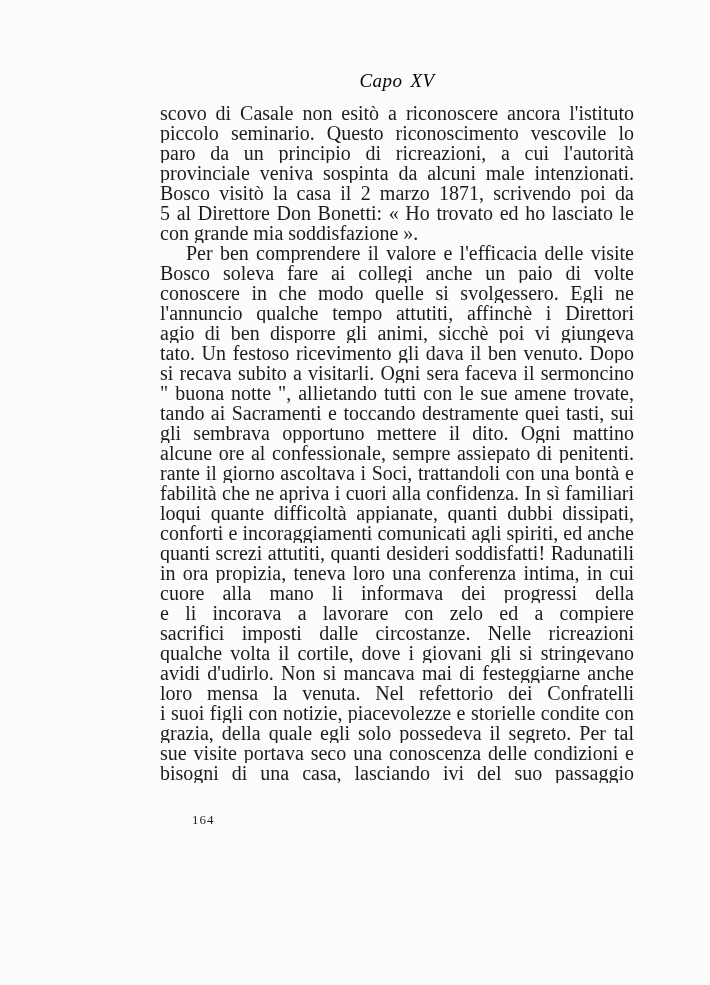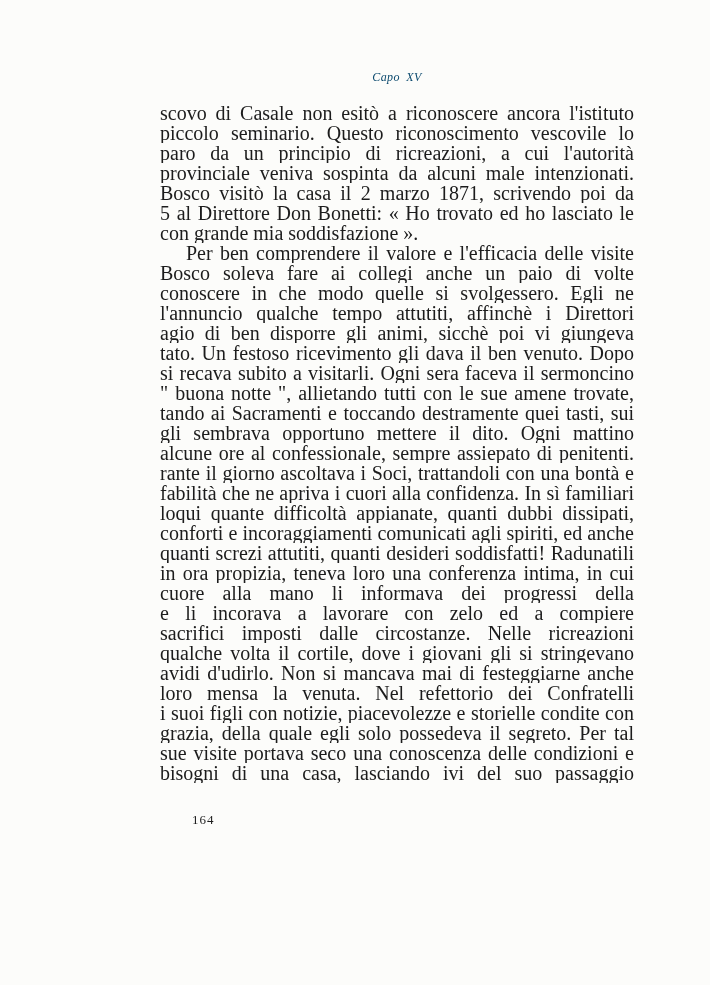--- a/index.html
+++ b/index.html
@@ -20,24 +20,24 @@
     font-family: "Liberation Serif", serif;
     color: #1c1c1c;
   }
   .running-header {
     position: absolute;
     top: 70px;
     left: 160px;
     width: 474px;
     text-align: center;
     font-style: italic;
-    font-size: 12px;
+    font-size: 19px;
     letter-spacing: 0.4px;
     word-spacing: 3px;
-    color: #0c4a6e;
+    color: #000000;
   }
   .text-block {
     position: absolute;
     top: 103px;
     left: 160px;
     width: 474px;
     font-size: 20px;
     line-height: 20px;
     color: #1c1c1c;
   }

